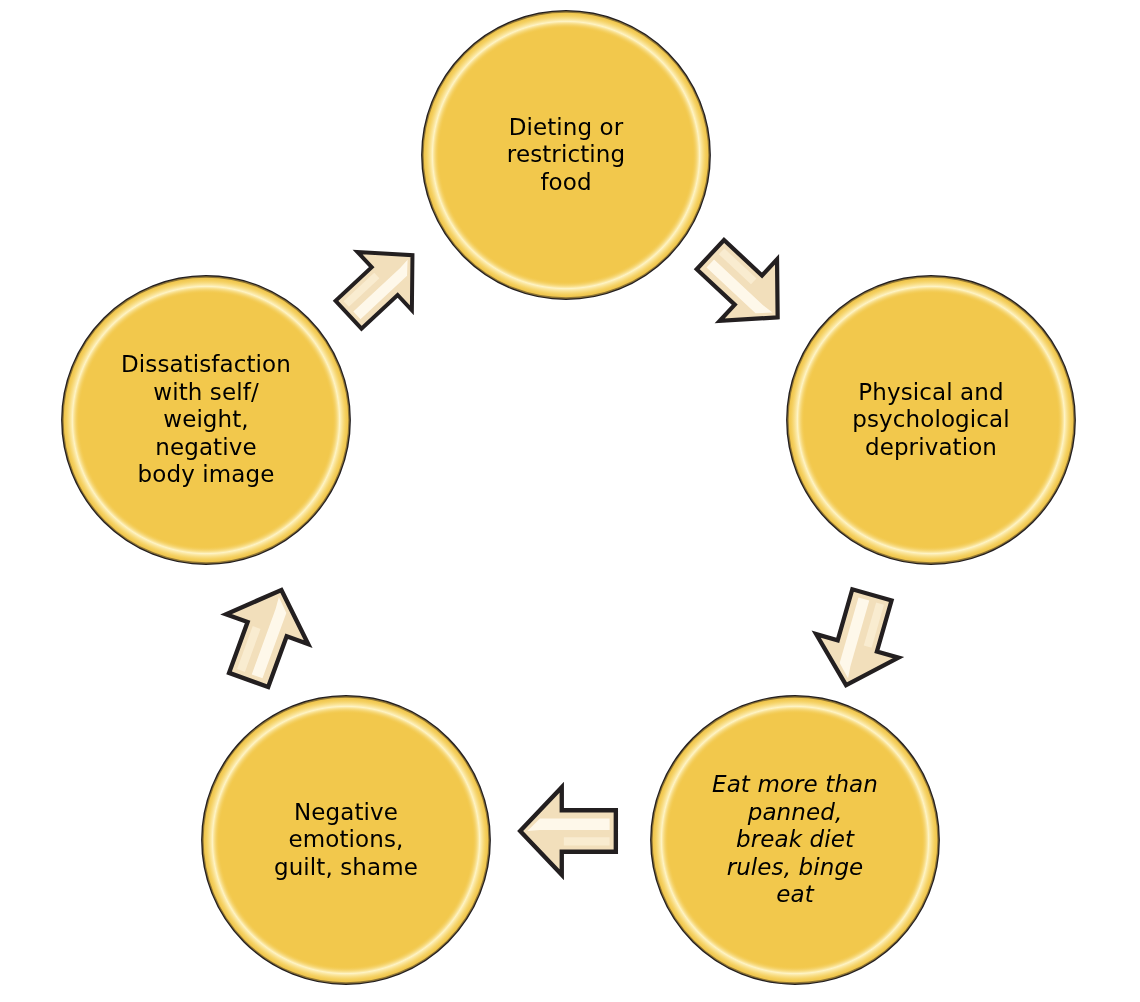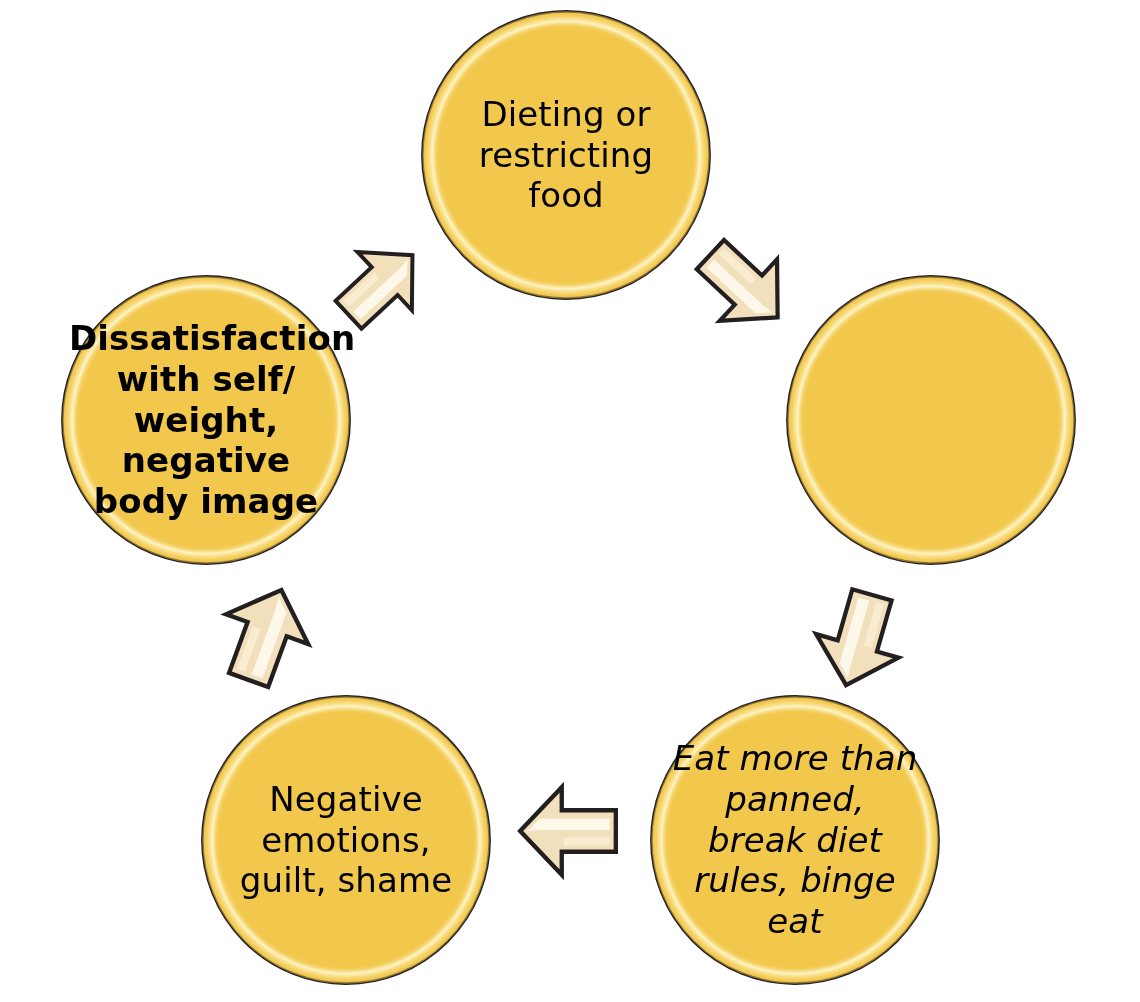--- a/index.html
+++ b/index.html
@@ -29,21 +29,21 @@
     left: 0;
     width: 100%;
     height: 100%;
   }
   .node-label {
     position: relative;
     z-index: 2;
     width: 84%;
     text-align: center;
     color: #000000;
-    font-size: 34px;
+    font-size: 23px;
     line-height: 1.20;
     letter-spacing: 0.1px;
     white-space: pre-line;
     font-family: "DejaVu Sans", "Liberation Sans", sans-serif;
   }
   .arrow {
     position: absolute;
   }
   .arrow svg {
     display: block;
@@ -137,20 +137,23 @@
           <stop offset="0%" stop-color="#F2C84C" stop-opacity="0"></stop>
           <stop offset="88%" stop-color="#F2C84C" stop-opacity="0"></stop>
           <stop offset="93%" stop-color="#FFF6CB" stop-opacity="0.95"></stop>
           <stop offset="97%" stop-color="#F6D469" stop-opacity="0.7"></stop>
           <stop offset="100%" stop-color="#E8B93C" stop-opacity="0.5"></stop>
         </radialGradient>
       </defs>
       <circle cx="50" cy="50" r="48.2" fill="#F2C84C" stroke="#231F20" stroke-width="0.85"></circle>
       <circle cx="50" cy="50" r="48.2" fill="url(#rim2)"></circle>
     </svg>
+    <div class="node-label">Physical and
+psychological
+deprivation</div>
   </div>
 
   <div class="node" style="left:646px; top:691px; width:298px; height:298px;font-style:italic;">
     <svg class="node-svg" viewBox="0 0 100 100" preserveAspectRatio="none">
       <defs>
         <radialGradient id="rim3" cx="0.5" cy="0.5" r="0.5">
           <stop offset="0%" stop-color="#F2C84C" stop-opacity="0"></stop>
           <stop offset="88%" stop-color="#F2C84C" stop-opacity="0"></stop>
           <stop offset="93%" stop-color="#FFF6CB" stop-opacity="0.95"></stop>
           <stop offset="97%" stop-color="#F6D469" stop-opacity="0.7"></stop>
@@ -193,20 +196,20 @@
           <stop offset="0%" stop-color="#F2C84C" stop-opacity="0"></stop>
           <stop offset="88%" stop-color="#F2C84C" stop-opacity="0"></stop>
           <stop offset="93%" stop-color="#FFF6CB" stop-opacity="0.95"></stop>
           <stop offset="97%" stop-color="#F6D469" stop-opacity="0.7"></stop>
           <stop offset="100%" stop-color="#E8B93C" stop-opacity="0.5"></stop>
         </radialGradient>
       </defs>
       <circle cx="50" cy="50" r="48.2" fill="#F2C84C" stroke="#231F20" stroke-width="0.85"></circle>
       <circle cx="50" cy="50" r="48.2" fill="url(#rim5)"></circle>
     </svg>
-    <div class="node-label" style="width:92%;font-weight:bold;">Dissatisfaction
+    <div class="node-label" style="width:92%;">Dissatisfaction
 with self/
 weight,
 negative
 body image</div>
   </div>
 
 </div>
 
 </body></html>

